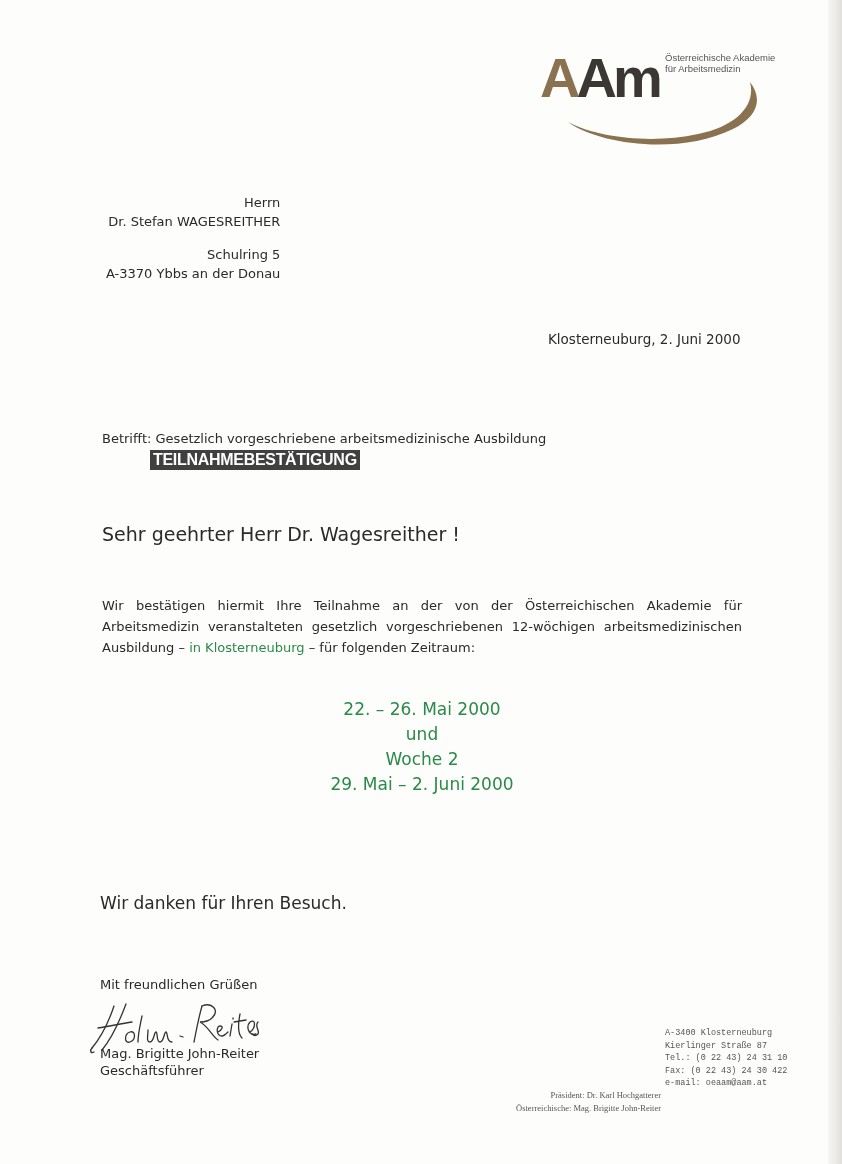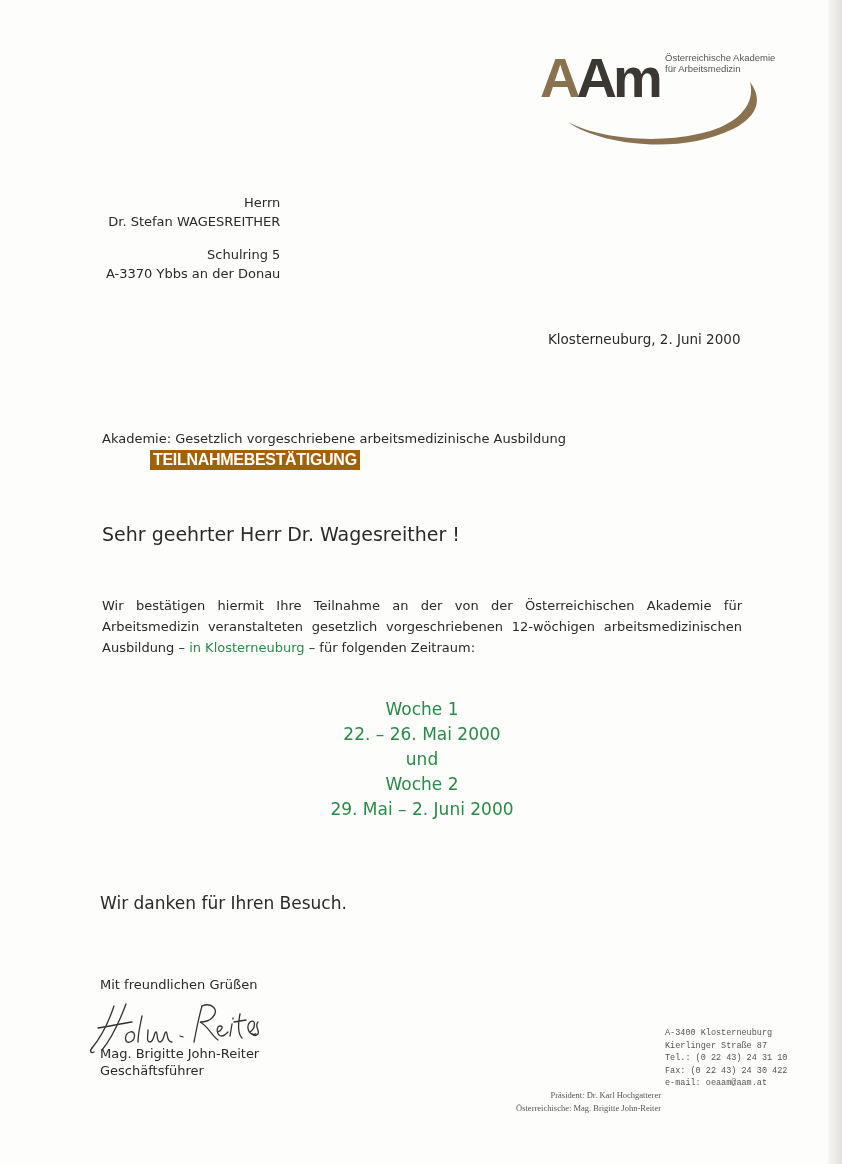--- a/index.html
+++ b/index.html
@@ -35,21 +35,21 @@
   
   .address { left: 102px; top: 193px; }
   .address div { font-size: 13px; line-height: 19px; text-align: right; }
   .address .gap { height: 14px; }
 
   .date { left: 548px; top: 331px; font-size: 13.5px; }
 
   .subject { left: 102px; top: 431px; font-size: 13px; }
   .badge {
     left: 150px; top: 450px;
-    background: #a16207; color: #fff;
+    background: #404040; color: #fff;
     font-family: "Liberation Sans", sans-serif; font-weight: bold;
     font-size: 16px; line-height: 20px; padding: 0 3px;
     letter-spacing: -0.3px;
   }
 
   .salutation { left: 102px; top: 523px; font-size: 19px; }
 
   .body-text {
     left: 102px; top: 595px; width: 640px;
     font-size: 13px; line-height: 21px; text-align: justify;
@@ -99,31 +99,30 @@
   <div>Herrn</div>
   <div>Dr. Stefan WAGESREITHER</div>
   <div class="gap"></div>
   <div>Schulring 5</div>
   <div style="padding-left:4px">A-3370 Ybbs an der Donau</div>
 </div>
 
 <div class="abs date">Klosterneuburg, 2. Juni 2000</div>
 
 <div class="abs subject">
-  <span>Akademie:</span>
+  <span>Betrifft:</span>
   <span>Gesetzlich vorgeschriebene arbeitsmedizinische Ausbildung</span>
 </div>
 <div class="abs badge">TEILNAHMEBESTÄTIGUNG</div>
 
 <div class="abs salutation">Sehr geehrter Herr Dr. Wagesreither !</div>
 
 <div class="abs body-text"><span>Wir bestätigen hiermit Ihre Teilnahme an der von der Österreichischen Akademie für Arbeitsmedizin veranstalteten gesetzlich vorgeschriebenen 12-wöchigen arbeitsmedizinischen Ausbildung – </span><span class="green">in Klosterneuburg</span><span> – für folgenden Zeitraum:</span></div>
 
 <div class="abs weeks">
-  <div>Woche 1</div>
   <div>22. – 26. Mai 2000</div>
   <div>und</div>
   <div>Woche 2</div>
   <div>29. Mai – 2. Juni 2000</div>
 </div>
 
 <div class="abs thanks">Wir danken für Ihren Besuch.</div>
 
 <div class="abs closing">Mit freundlichen Grüßen</div>
 <svg class="abs signature" width="190" height="62" viewBox="0 0 190 62">

